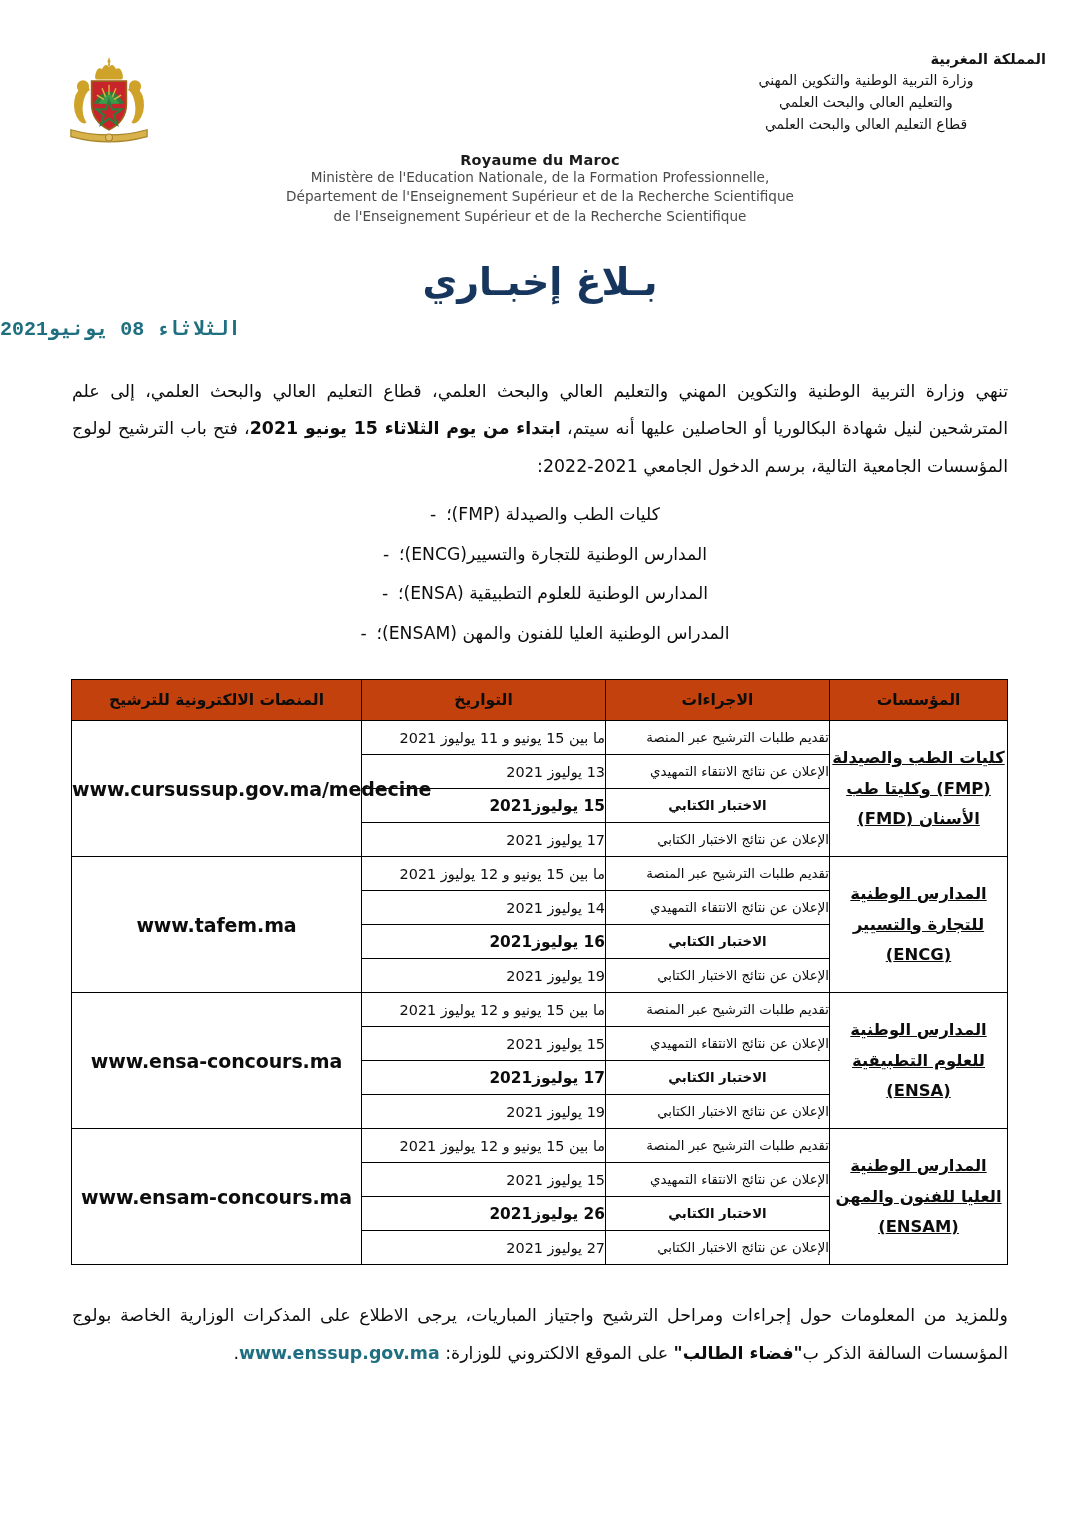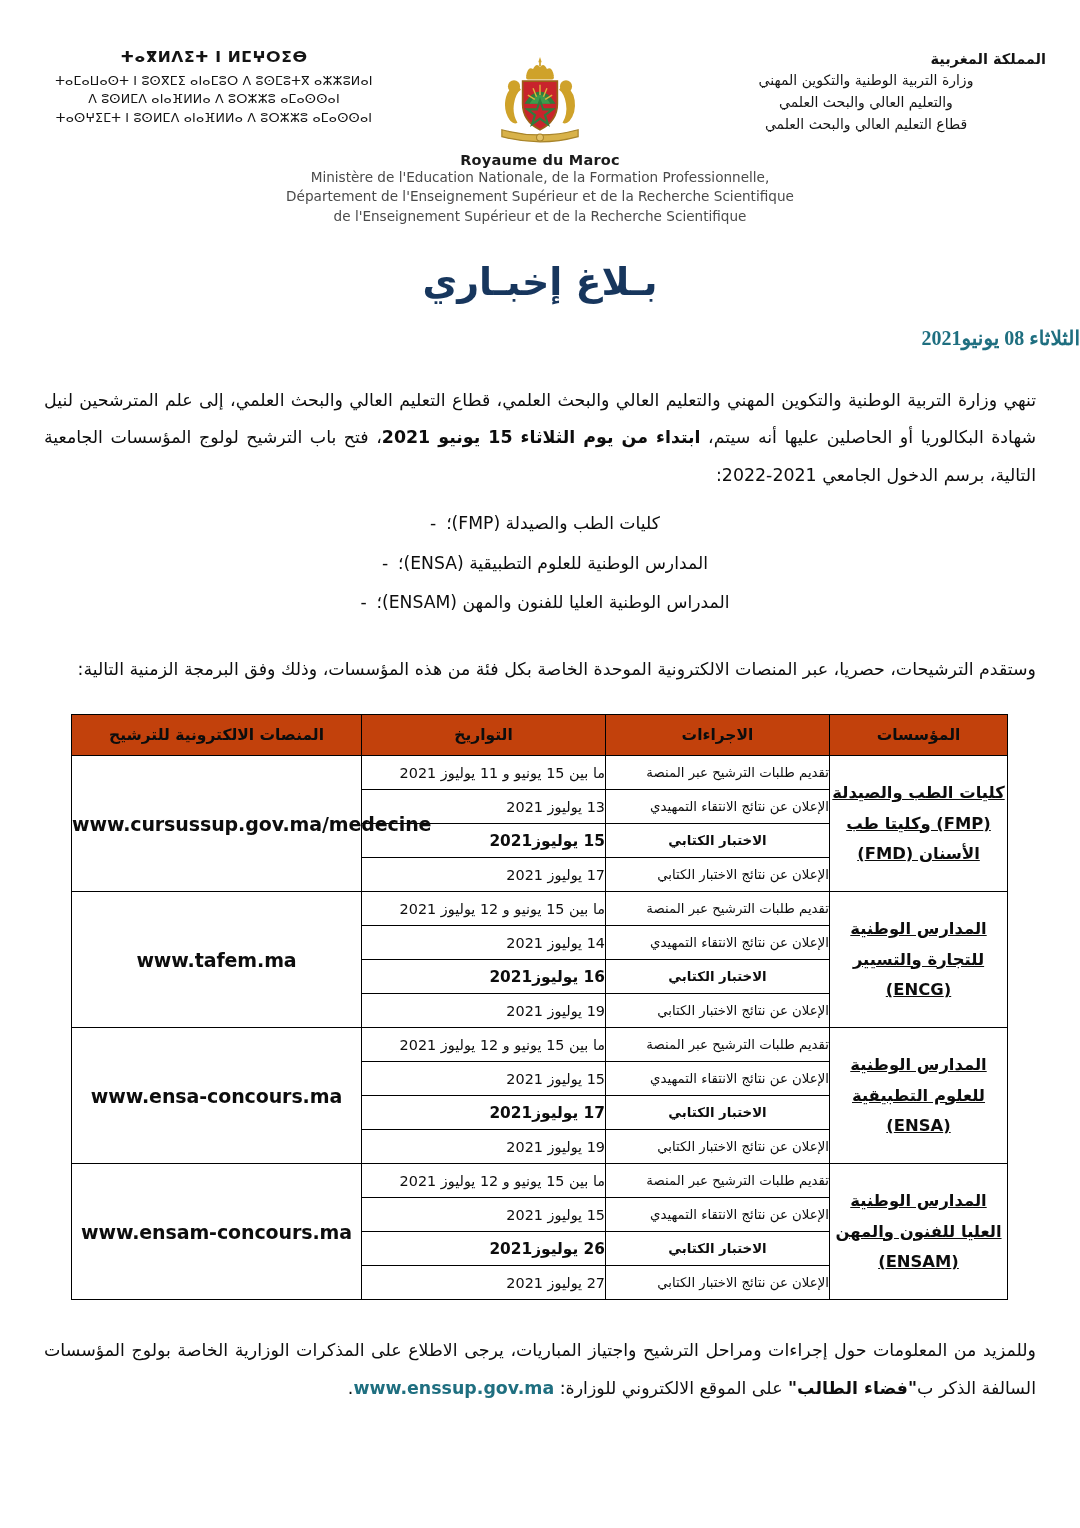--- a/index.html
+++ b/index.html
@@ -113,31 +113,31 @@
   .doc-title {
     text-align: center;
     color: #17365d;
     font-family: "DejaVu Sans", "Liberation Sans", sans-serif;
     font-weight: bold;
     font-size: 38px;
     letter-spacing: 2px;
     margin-top: 34px;
   }
   .doc-date {
-    text-align: right;
+    text-align: left;
     color: #1f6f80;
-    font-family: Liberation Serif, serif;
+    font-family: Liberation Mono, monospace;
     font-weight: bold;
     font-size: 20px;
-    margin-top: 22px;
+    margin-top: 12px;
   }
 
   
   .body-wrap {
-    padding: 0 44px;
+    padding: 0 72px;
     box-sizing: border-box;
     margin-top: 32px;
   }
   .para {
     font-family: "DejaVu Sans", "Liberation Sans", sans-serif;
     font-size: 17.4px;
     line-height: 2.15;
     color: #0d0d0d;
     text-align: justify;
     text-align-last: justify;
@@ -302,50 +302,44 @@
           <path d="M86 40 Q98 44 100 58 Q102 72 94 82 Q90 86 86 84 Q92 74 90 62 Q88 50 82 46 Z"></path>
           <circle cx="30" cy="42" r="7"></circle>
           <circle cx="90" cy="42" r="7"></circle>
         </g>
 
         <path d="M16 92 Q60 104 104 92 L104 100 Q60 112 16 100 Z" fill="#d8b24a" stroke="#a8842a" stroke-width="1.4"></path>
         <circle cx="60" cy="101" r="4" fill="#e3c267" stroke="#a8842a" stroke-width="1.2"></circle>
       </svg>
     </div>
 
-    <div class="hdr-col tifinagh">
-      <div class="tif-line1">ⵜⴰⴳⵍⴷⵉⵜ ⵏ ⵍⵎⵖⵔⵉⴱ</div>
-      <div class="tif-line">ⵜⴰⵎⴰⵡⴰⵙⵜ ⵏ ⵓⵙⴳⵎⵉ ⴰⵏⴰⵎⵓⵔ ⴷ ⵓⵙⵎⵓⵜⴳ ⴰⵣⵣⵓⵍⴰⵏ</div>
-      <div class="tif-line">ⴷ ⵓⵙⵍⵎⴷ ⴰⵏⴰⴼⵍⵍⴰ ⴷ ⵓⵔⵣⵣⵓ ⴰⵎⴰⵙⵙⴰⵏ</div>
-      <div class="tif-line">ⵜⴰⵙⵖⵉⵎⵜ ⵏ ⵓⵙⵍⵎⴷ ⴰⵏⴰⴼⵍⵍⴰ ⴷ ⵓⵔⵣⵣⵓ ⴰⵎⴰⵙⵙⴰⵏ</div>
-    </div>
 
   </div>
 
   <div class="fr-block">
     <div class="fr-title">Royaume du Maroc</div>
     <div class="fr-line">Ministère de l'Education Nationale, de la Formation Professionnelle,</div>
     <div class="fr-line">Département de l'Enseignement Supérieur et de la Recherche Scientifique</div>
     <div class="fr-line">de l'Enseignement Supérieur et de la Recherche Scientifique</div>
   </div>
 
   <div class="doc-title">بـلاغ إخبـاري</div>
   <div class="doc-date">الثلاثاء 08 يونيو2021</div>
 
   <div class="body-wrap">
 
     <div class="para intro"><span>تنهي وزارة التربية الوطنية والتكوين المهني والتعليم العالي والبحث العلمي، قطاع التعليم العالي والبحث العلمي، إلى علم المترشحين لنيل شهادة البكالوريا أو الحاصلين عليها أنه سيتم، </span><span class="b">ابتداء من يوم الثلاثاء 15 يونيو 2021</span><span>، فتح باب الترشيح لولوج المؤسسات الجامعية التالية، برسم الدخول الجامعي 2021-2022:</span></div>
 
     <ul class="bullets">
       <li><span class="txt">كليات الطب والصيدلة (FMP)؛</span><span class="dash">-</span></li>
+      <li><span class="txt">المدارس الوطنية للتجارة والتسيير(ENCG)؛</span><span class="dash">-</span></li>
       <li><span class="txt">المدارس الوطنية للعلوم التطبيقية (ENSA)؛</span><span class="dash">-</span></li>
       <li><span class="txt">المدراس الوطنية العليا للفنون والمهن (ENSAM)؛</span><span class="dash">-</span></li>
     </ul>
 
-    <div class="para mid">وستقدم الترشيحات، حصريا، عبر المنصات الالكترونية الموحدة الخاصة بكل فئة من هذه المؤسسات، وذلك وفق البرمجة الزمنية التالية:</div>
   </div>
 
   <div class="tbl-wrap">
     <table class="sched">
       <colgroup>
         <col class="c-inst">
           <col class="c-proc">
           <col class="c-date">
           <col class="c-plat">
       </colgroup>

